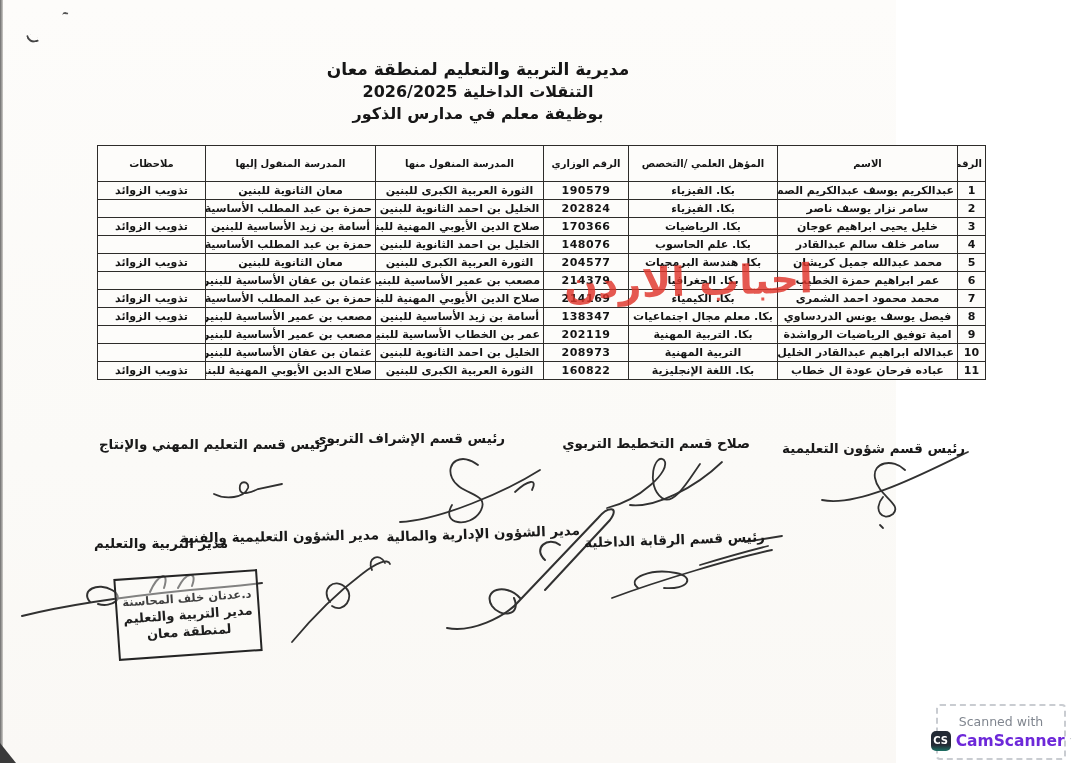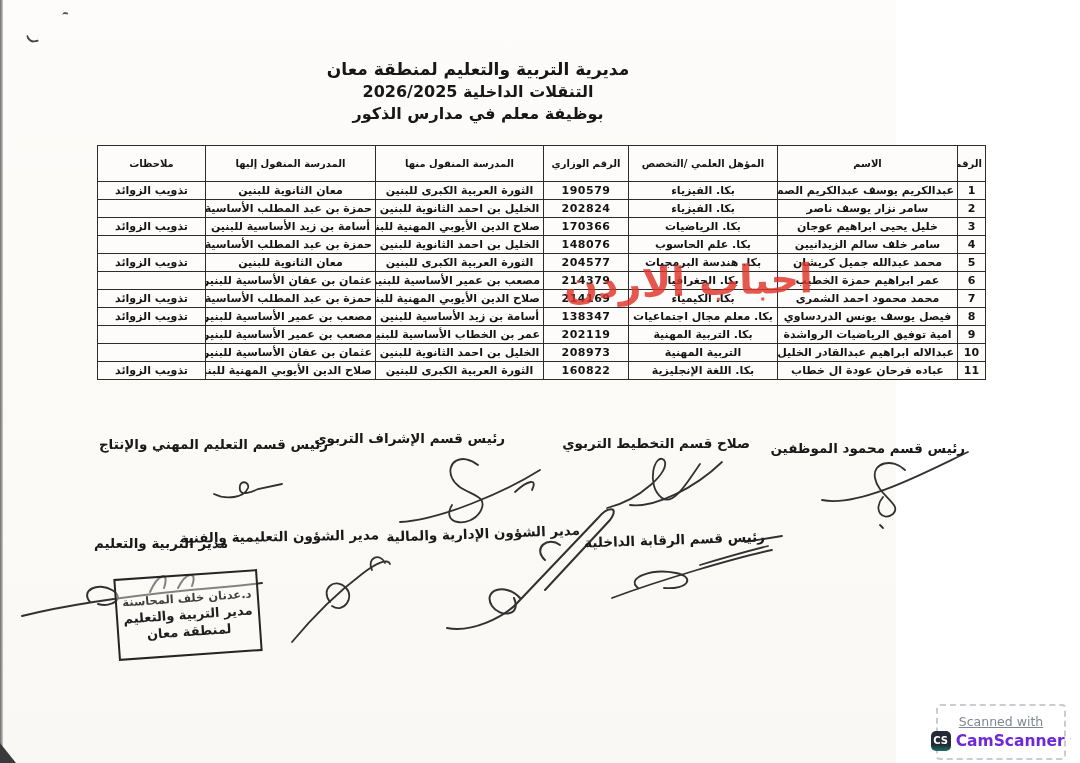--- a/index.html
+++ b/index.html
@@ -74,21 +74,21 @@
   .stamp .s1{font-size:11.5px;font-weight:bold;opacity:.85;}
   .stamp .s2{font-size:13px;font-weight:bold;margin-top:2px;}
   .stamp .s3{font-size:13px;font-weight:bold;letter-spacing:4px;margin-top:2px;}
 
   
   .cam-badge{
     position:absolute;left:936px;top:704px;width:126px;height:52px;
     background:#ffffff;border:2px dashed #c9ccd1;border-radius:4px;
     display:flex;flex-direction:column;align-items:center;justify-content:center;gap:2px;
   }
-  .cam-badge .scanned{font-size:12.5px;color:#80868f;text-decoration:underline;}
+  .cam-badge .scanned{font-size:12.5px;color:#80868f;}
   .cam-row{display:flex;align-items:center;gap:5px;}
   .cs-logo{
     width:20px;height:20px;border-radius:5px;
     background:linear-gradient(180deg,#232a35 70%,#17b894 130%);
     color:#fff;font-size:10px;font-weight:bold;
     display:flex;align-items:center;justify-content:center;text-align:center;
   }
   .cam-name{font-size:15.5px;font-weight:bold;color:#6d28d9;}
   .tm{font-size:7px;color:#9aa0a8;vertical-align:top;}
 </style>
@@ -152,21 +152,21 @@
         <td class="c-num">3</td>
         <td class="c-name">خليل يحيى ابراهيم عوجان</td>
         <td class="c-qual">بكا. الرياضيات</td>
         <td class="c-min">170366</td>
         <td class="c-school">صلاح الدين الأيوبي المهنية للبنين</td>
         <td class="c-school">أسامة بن زيد الأساسية للبنين</td>
         <td class="c-notes">تذويب الزوائد</td>
       </tr>
         <tr>
         <td class="c-num">4</td>
-        <td class="c-name">سامر خلف سالم الزيدانيين</td>
+        <td class="c-name">سامر خلف سالم عبدالقادر</td>
         <td class="c-qual">بكا. علم الحاسوب</td>
         <td class="c-min">148076</td>
         <td class="c-school">الخليل بن احمد الثانوية للبنين</td>
         <td class="c-school">حمزة بن عبد المطلب الأساسية للبنين</td>
         <td class="c-notes"></td>
       </tr>
         <tr>
         <td class="c-num">5</td>
         <td class="c-name">محمد عبدالله جميل كريشان</td>
         <td class="c-qual">بكا. هندسة البرمجيات</td>
@@ -227,21 +227,21 @@
         <td class="c-min">160822</td>
         <td class="c-school">الثورة العربية الكبرى للبنين</td>
         <td class="c-school">صلاح الدين الأيوبي المهنية للبنين</td>
         <td class="c-notes">تذويب الزوائد</td>
       </tr>
       </tbody>
   </table>
 
   <div class="watermark" style="color:#e0352b;">احباب الاردن</div>
 
-  <div class="sig-label" style="left:800px;top:440px;width:165px;">رئيس قسم محمود الموظفين</div>
+  <div class="sig-label" style="left:800px;top:440px;width:165px;">رئيس قسم شؤون التعليمية</div>
   <div class="sig-label" style="left:595px;top:435px;width:155px;">صلاح قسم التخطيط التربوي</div>
   <div class="sig-label" style="left:355px;top:430px;width:150px;">رئيس قسم الإشراف التربوي</div>
   <div class="sig-label" style="left:133px;top:436px;width:195px;">رئيس قسم التعليم المهني والإنتاج</div>
   <div class="sig-label" style="left:605px;top:531px;width:160px;transform:rotate(-2deg);">رئيس قسم الرقابة الداخلية</div>
   <div class="sig-label" style="left:398px;top:525px;width:182px;transform:rotate(-2deg);">مدير الشؤون الإدارية والمالية</div>
   <div class="sig-label" style="left:194px;top:528px;width:185px;transform:rotate(-1deg);">مدير الشؤون التعليمية والفنية</div>
   <div class="sig-label" style="left:83px;top:535px;width:156px;">مدير التربية والتعليم</div>
 
   <svg class="sig-layer" width="1080" height="763" viewBox="0 0 1080 763" fill="none" stroke="#1c1c1c" stroke-width="1.8" stroke-linecap="round" opacity="0.9">
     <g>

